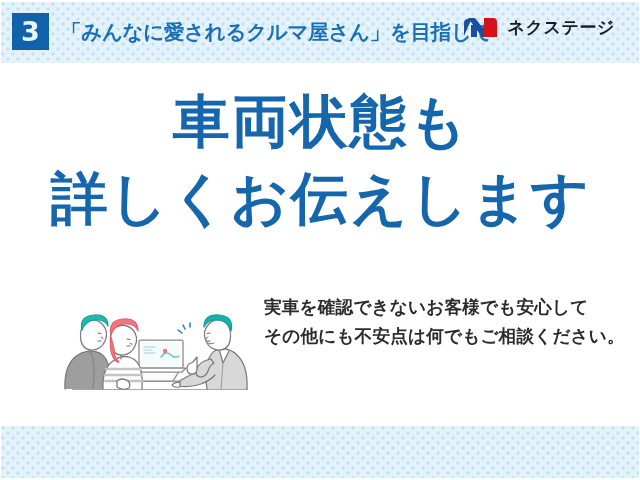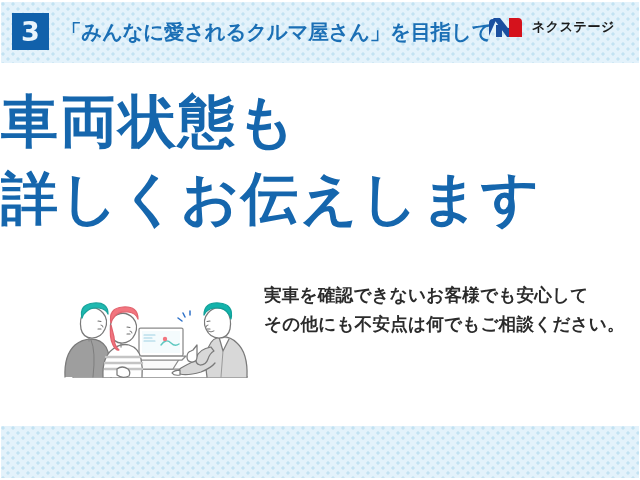--- a/index.html
+++ b/index.html
@@ -69,38 +69,38 @@
     letter-spacing: -0.3px;
     white-space: nowrap;
   }
 
   
   #headline {
     position: absolute;
     left: 0;
     top: 92px;
     width: 640px;
-    text-align: left;
+    text-align: center;
     color: #1566ad;
     font-weight: bold;
     line-height: 1.0;
   }
   .headline-line {
     font-size: 57px;
     letter-spacing: 2px;
     white-space: nowrap;
     display: block;
   }
   #headline-line-1 { margin-bottom: 20px; }
 
   
   #content {
     position: absolute;
     left: 0;
-    top: 272px;
+    top: 284px;
     width: 640px;
     height: 130px;
   }
 
   #illustration {
     position: absolute;
     left: 50px;
     top: 0;
     width: 205px;
     height: 120px;
@@ -131,21 +131,21 @@
     position: absolute;
     right: 24px;
     top: 0;
     height: 52px;
     display: flex;
     align-items: center;
     gap: 7px;
   }
   #brand-text {
     color: #1a1a1a;
-    font-size: 13px;
+    font-size: 17px;
     font-weight: bold;
     letter-spacing: 0.6px;
     white-space: nowrap;
   }
 </style>
 </head>
 <body>
 
 <div id="banner">
 

